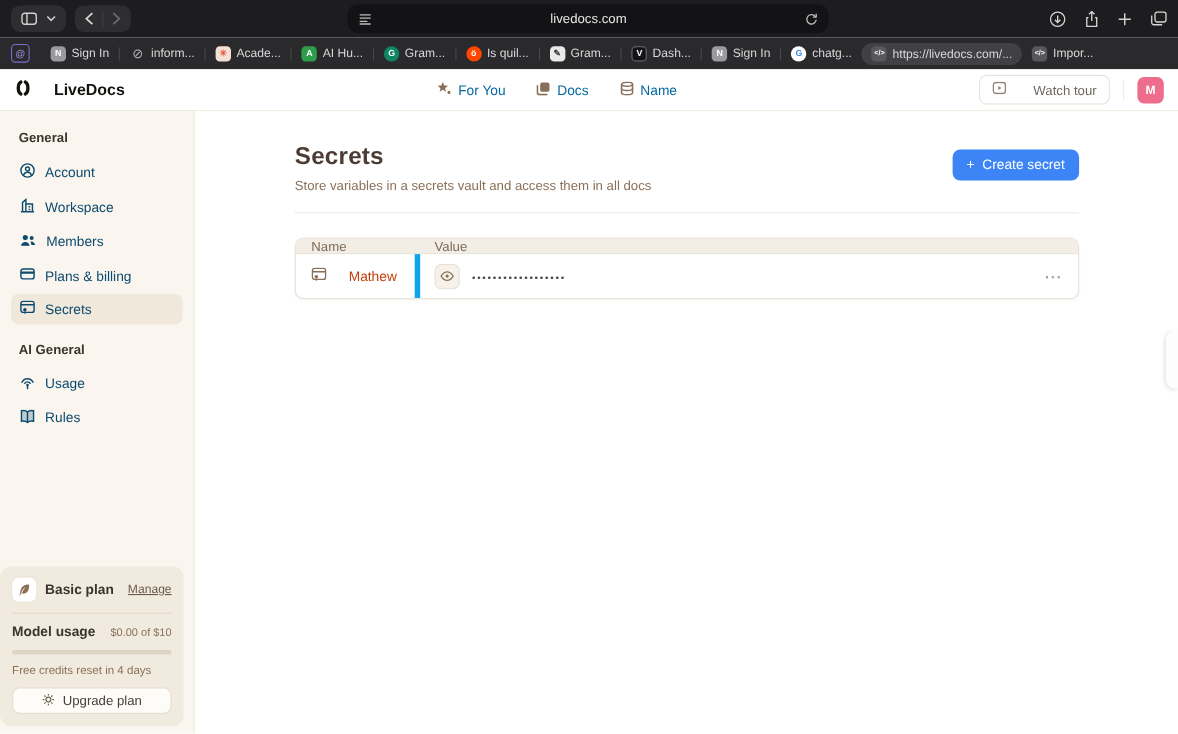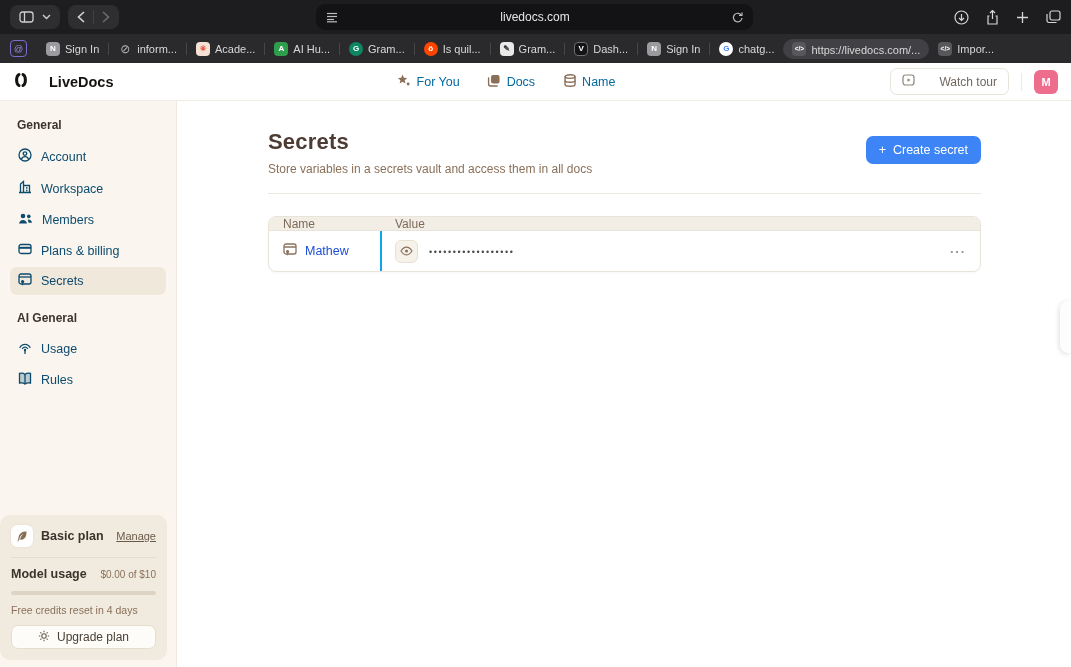--- a/index.html
+++ b/index.html
@@ -75,21 +75,21 @@
   .main-head { display:flex; align-items:flex-start; justify-content:space-between; }
   .page-title { font-size:22px; font-weight:bold; color:#4d3c33; letter-spacing:.2px; }
   .page-sub { font-size:12px; color:#8a7059; margin-top:7px; }
   .create-btn { background:#3d85f6; color:#fff; border:none; border-radius:7px; padding:7px 13px; font-size:12.5px; display:flex; align-items:center; gap:7px; margin-top:7px; cursor:pointer; }
   .rule { height:1px; background:#ede8de; margin-top:17px; }
   .secrets-table { margin-top:22px; border:1px solid #e9e4d9; border-radius:8px; background:#fff; overflow:hidden; box-shadow:0 1px 2px rgba(90,75,50,.04); }
   .thead { display:flex; background:#f2eee5; height:14px; align-items:center; font-size:12px; color:#7d6b5a; border-bottom:1px solid #e9e4d9; }
   .col-name { width:113px; padding-left:14px; flex:none; }
   .col-value { padding-left:13px; }
   .trow { display:flex; align-items:center; height:40px; font-size:12.5px; color:#3c332b; }
-  .td-name { width:113px; padding-left:14px; flex:none; display:flex; align-items:center; gap:8px; height:100%; border-right:2px solid #0ea5e9; color:#1d4ed8; }
+  .td-name { width:113px; padding-left:14px; flex:none; display:flex; align-items:center; gap:20px; height:100%; border-right:5px solid #0ea5e9; color:#c2410c; }
   .td-value { flex:1; padding-left:13px; display:flex; align-items:center; gap:11px; }
   .eye-btn { width:23px; height:23px; border-radius:6px; background:#f6f2ea; border:1px solid #e7e0d3; color:#8a7059; display:flex; align-items:center; justify-content:center; cursor:pointer; }
   .dots { color:#4a4a4a; font-size:9px; letter-spacing:1.6px; padding-top:2px; }
   .row-menu { margin-left:auto; padding-right:14px; color:#9a948b; font-size:13px; letter-spacing:1px; cursor:pointer; font-weight:bold; }
 
   .edge-handle { position:absolute; right:0; top:301px; width:11px; height:52px; background:#fdfdfd; border-radius:8px 0 0 8px; box-shadow:-1px 1px 5px rgba(0,0,0,.13); }
 </style>
 </head>
 <body>
 

